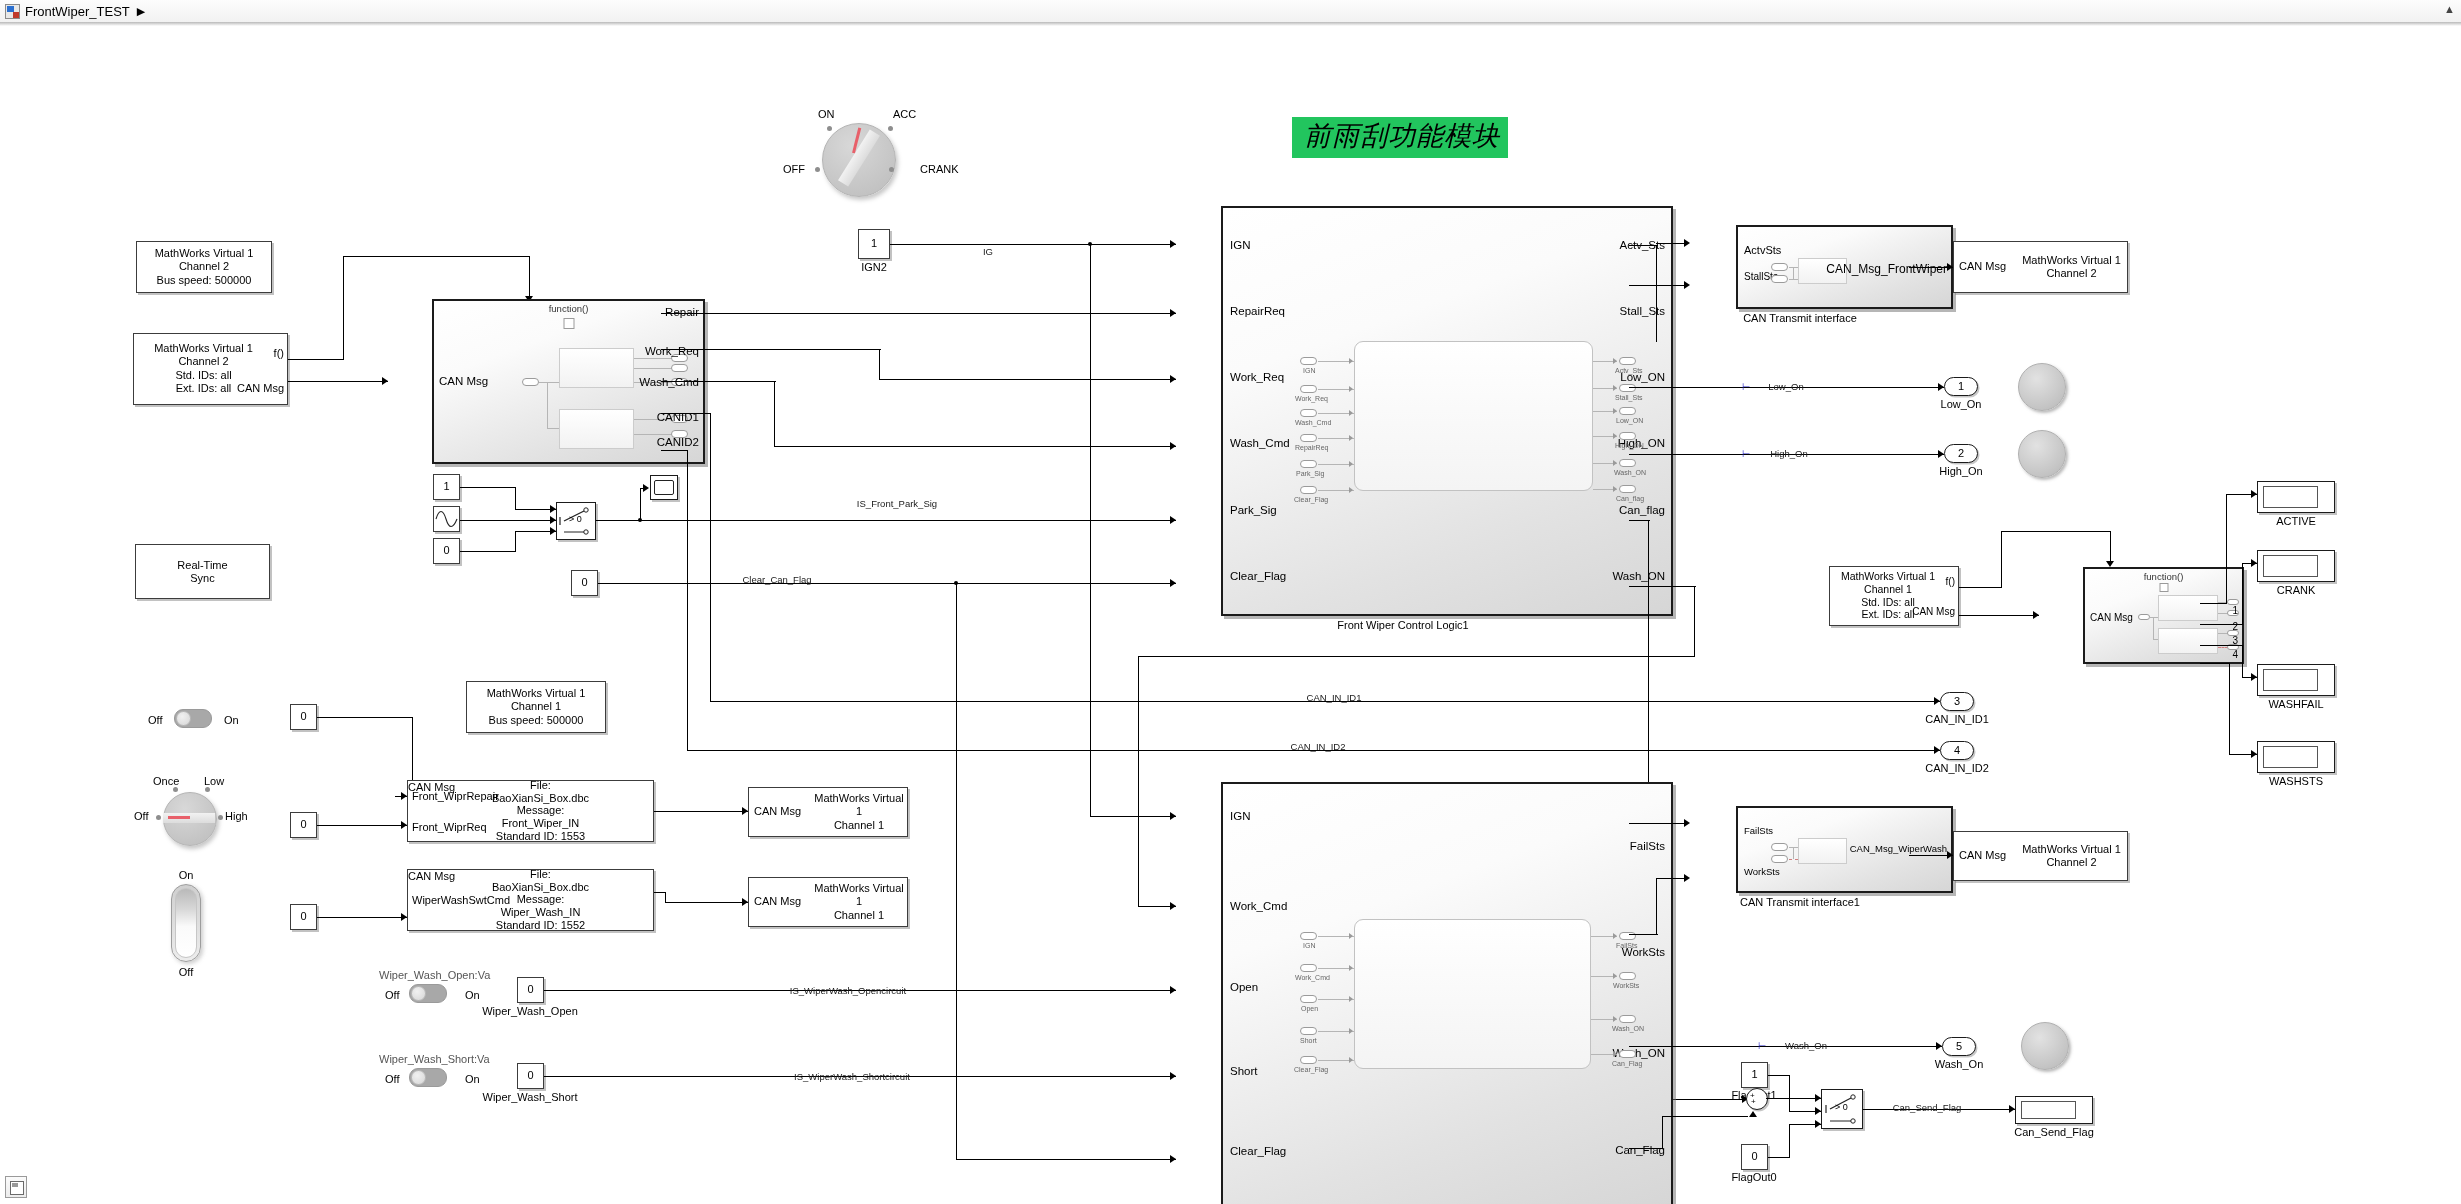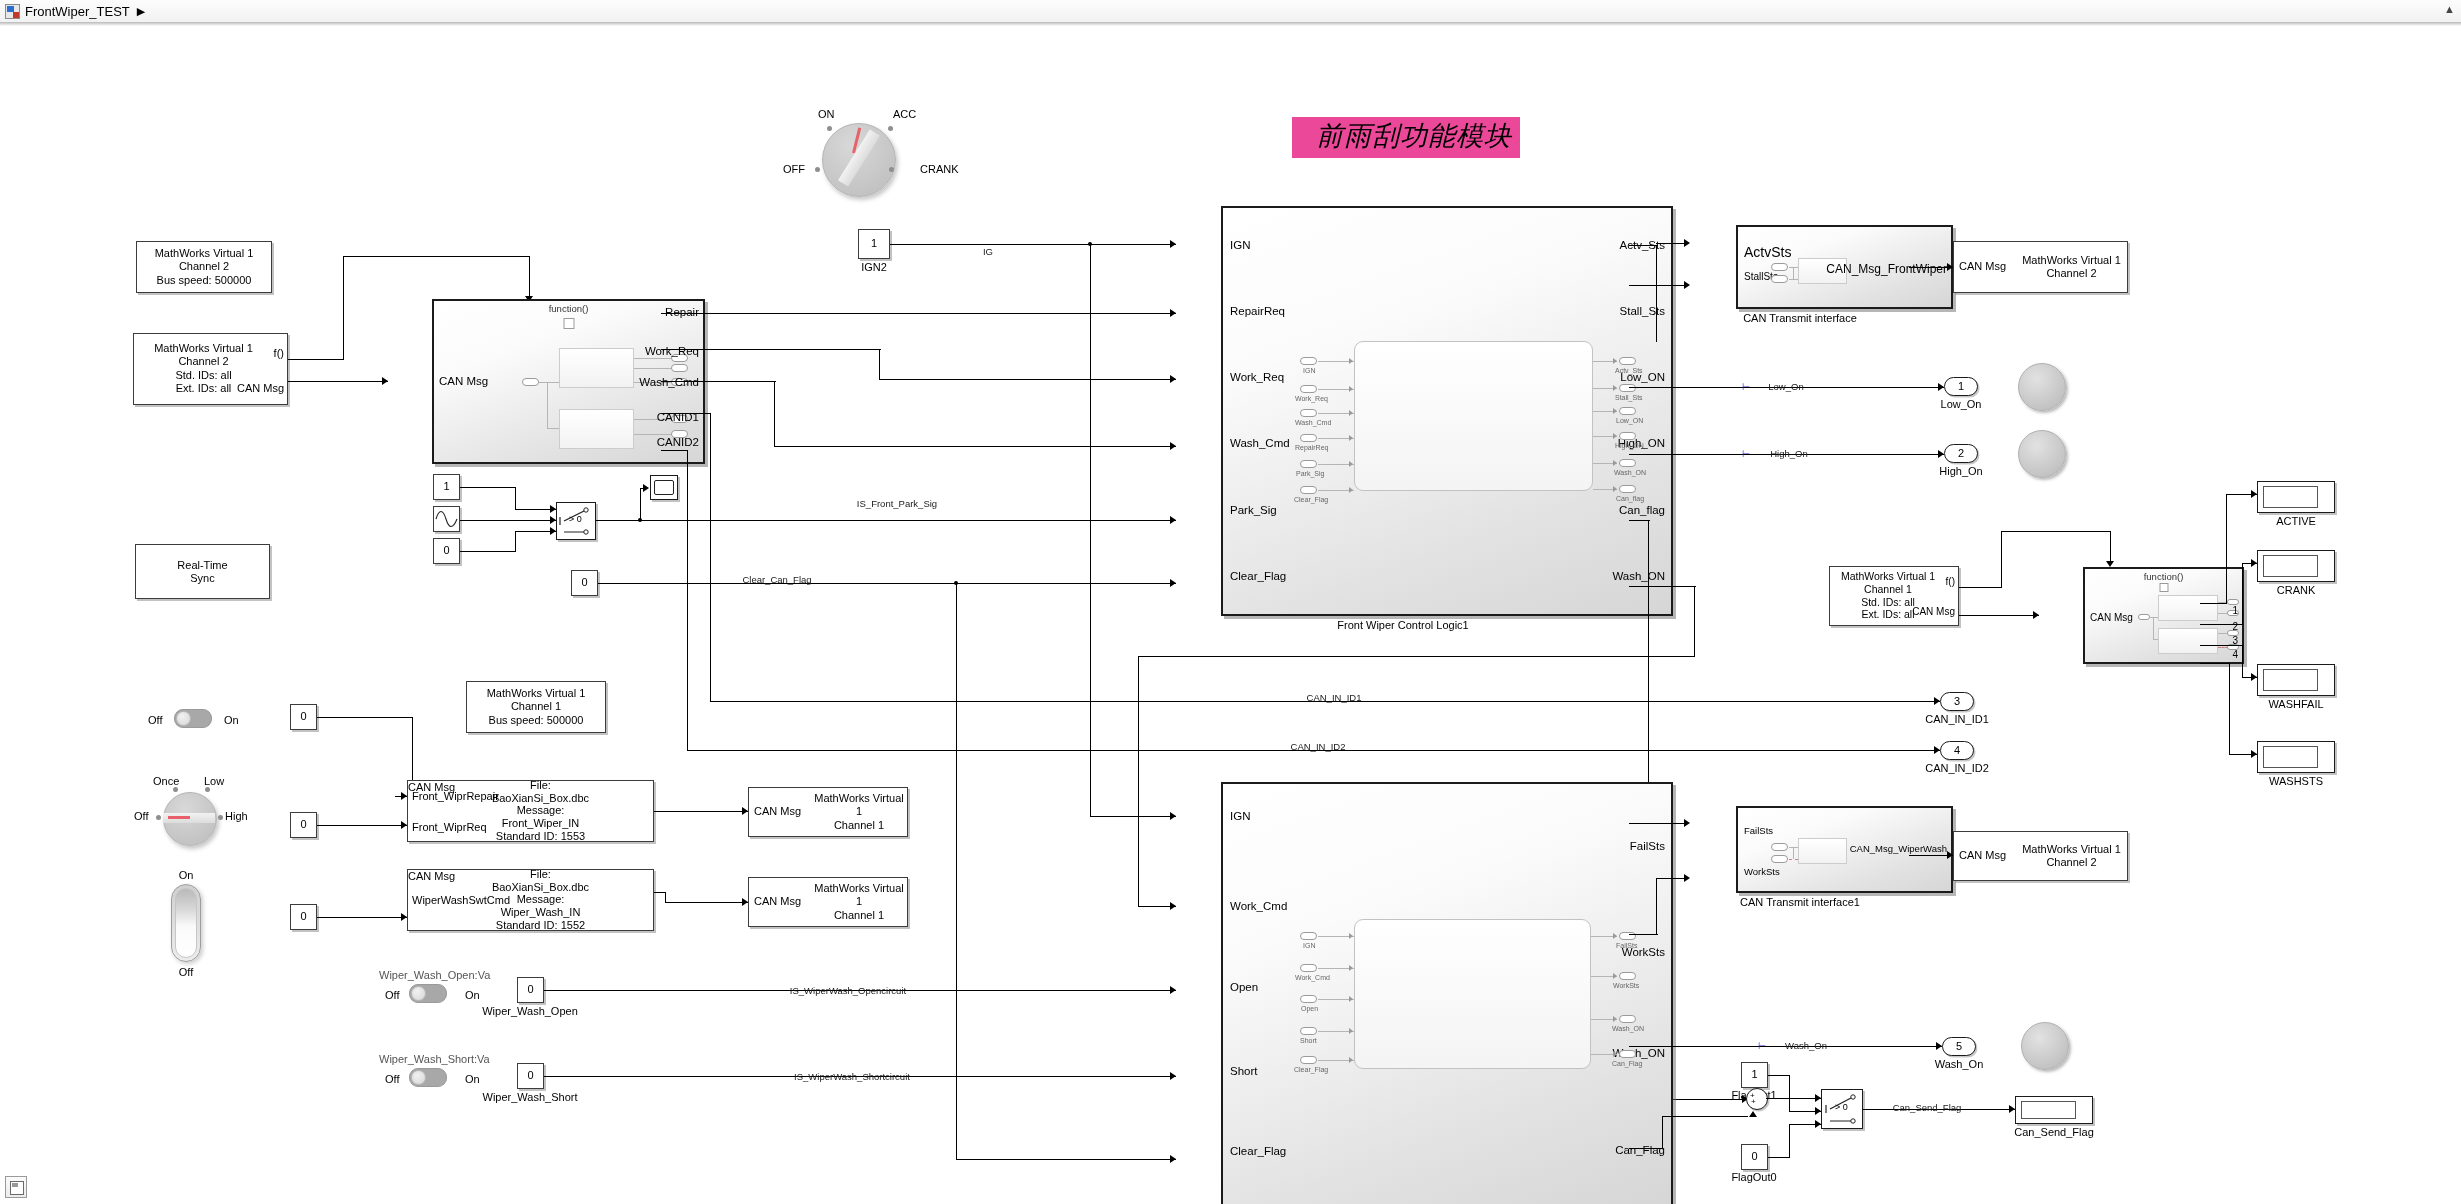--- a/index.html
+++ b/index.html
@@ -99,22 +99,22 @@
 
   
   .relay{position:absolute;box-sizing:border-box;border:1.5px solid #1b1b1b;background:#fff;
         box-shadow:2px 2px 0 rgba(120,120,120,.45);}
 
   
   .sum{position:absolute;border-radius:50%;border:1.3px solid #1b1b1b;background:#fff;
         box-shadow:1.5px 1.5px 0 rgba(130,130,130,.45);}
 
   
-  #anno{position:absolute;background:#ec4899;color:#000;font-size:27px;font-style:italic;
-        font-family:"DejaVu Serif",serif;padding:1px 8px 4px 24px;letter-spacing:1px;white-space:nowrap;}
+  #anno{position:absolute;background:#22c55e;color:#000;font-size:27px;font-style:italic;
+        font-family:"DejaVu Serif",serif;padding:1px 8px 4px 12px;letter-spacing:1px;white-space:nowrap;}
 
   .gotoref{position:absolute;font-size:9.5px;color:#2929c8;white-space:nowrap;}
 
   
   #palbtn{position:absolute;left:5px;bottom:6px;width:22px;height:22px;border:1px solid #9a9a9a;
         background:linear-gradient(#fbfbfb,#ececec);box-sizing:border-box;}
   #palbtn i{position:absolute;left:4px;top:4px;width:12px;height:12px;border:1px solid #6a6a6a;
         background:#fff;display:block;}
   #palbtn i:after{content:"";position:absolute;left:1px;top:1px;width:6px;height:4px;background:#999;}
 </style>
@@ -367,21 +367,21 @@
     <span class="oval" style="left:396px;top:224px;"></span>
     <span class="tiny" style="position:absolute;left:392px;top:234px;">High_ON</span>
     <span class="oval" style="left:396px;top:251px;"></span>
     <span class="tiny" style="position:absolute;left:391px;top:261px;">Wash_ON</span>
     <span class="oval" style="left:396px;top:277px;"></span>
     <span class="tiny" style="position:absolute;left:393px;top:287px;">Can_flag</span>
   </div>
   <div class="lbl c" style="left:1403px;top:593px;">Front Wiper Control Logic1</div>
 
   <div class="sub" style="left:1692px;top:199px;width:217px;height:84px;">
-    <span class="pin" style="left:6px;top:17px;font-size:14px;">ActvSts</span>
+    <span class="pin" style="left:6px;top:17px;font-size:11px;">ActvSts</span>
     <span class="pin" style="left:6px;bottom:25px;font-size:10px;">StallSts</span>
     <span class="oval" style="left:33px;top:36px;"></span>
     <span class="oval" style="left:33px;top:48px;"></span>
     <div class="inner2" style="left:60px;top:31px;width:49px;height:26px;"></div>
     <div class="thin" style="left:51px;top:40px;width:9px;"></div>
     <div class="thin" style="left:51px;top:52px;width:9px;"></div>
     <div class="thinv" style="left:55px;top:40px;height:12px;"></div>
     <span class="pout" style="right:4px;top:35px;font-size:12px;">CAN_Msg_FrontWiper</span>
   </div>
   <div class="lbl c" style="left:1800px;top:286px;">CAN Transmit interface</div>

